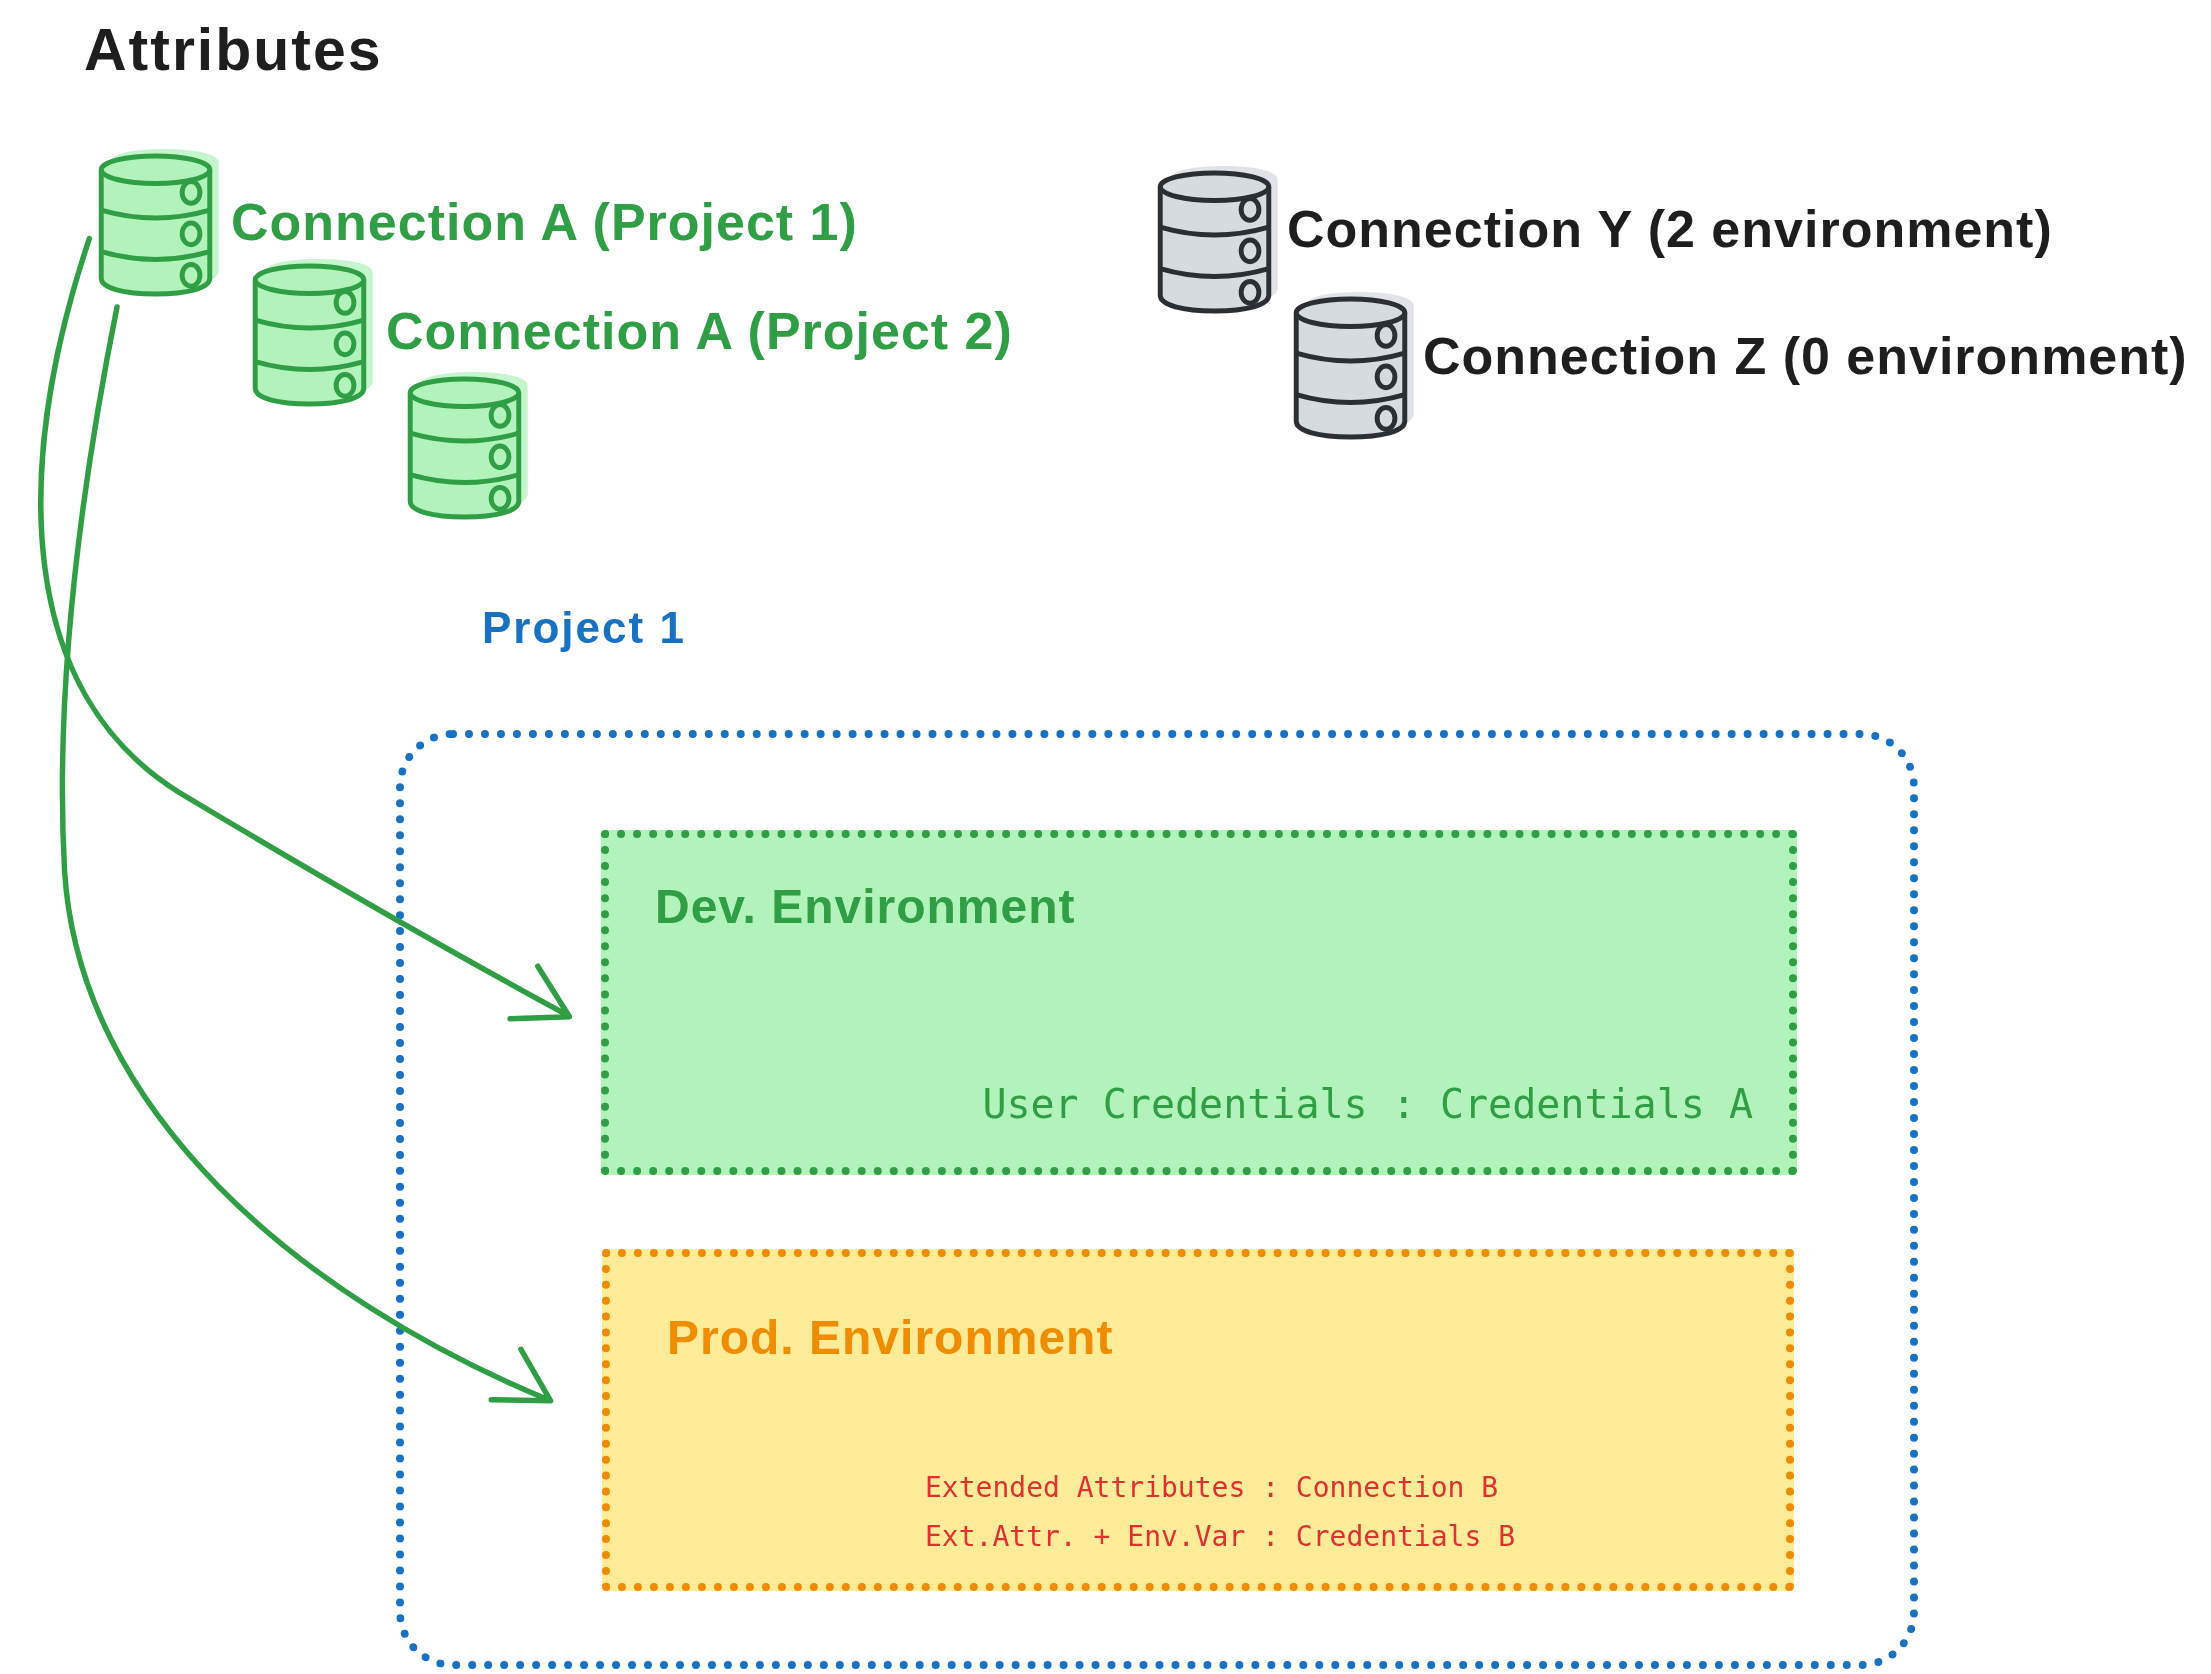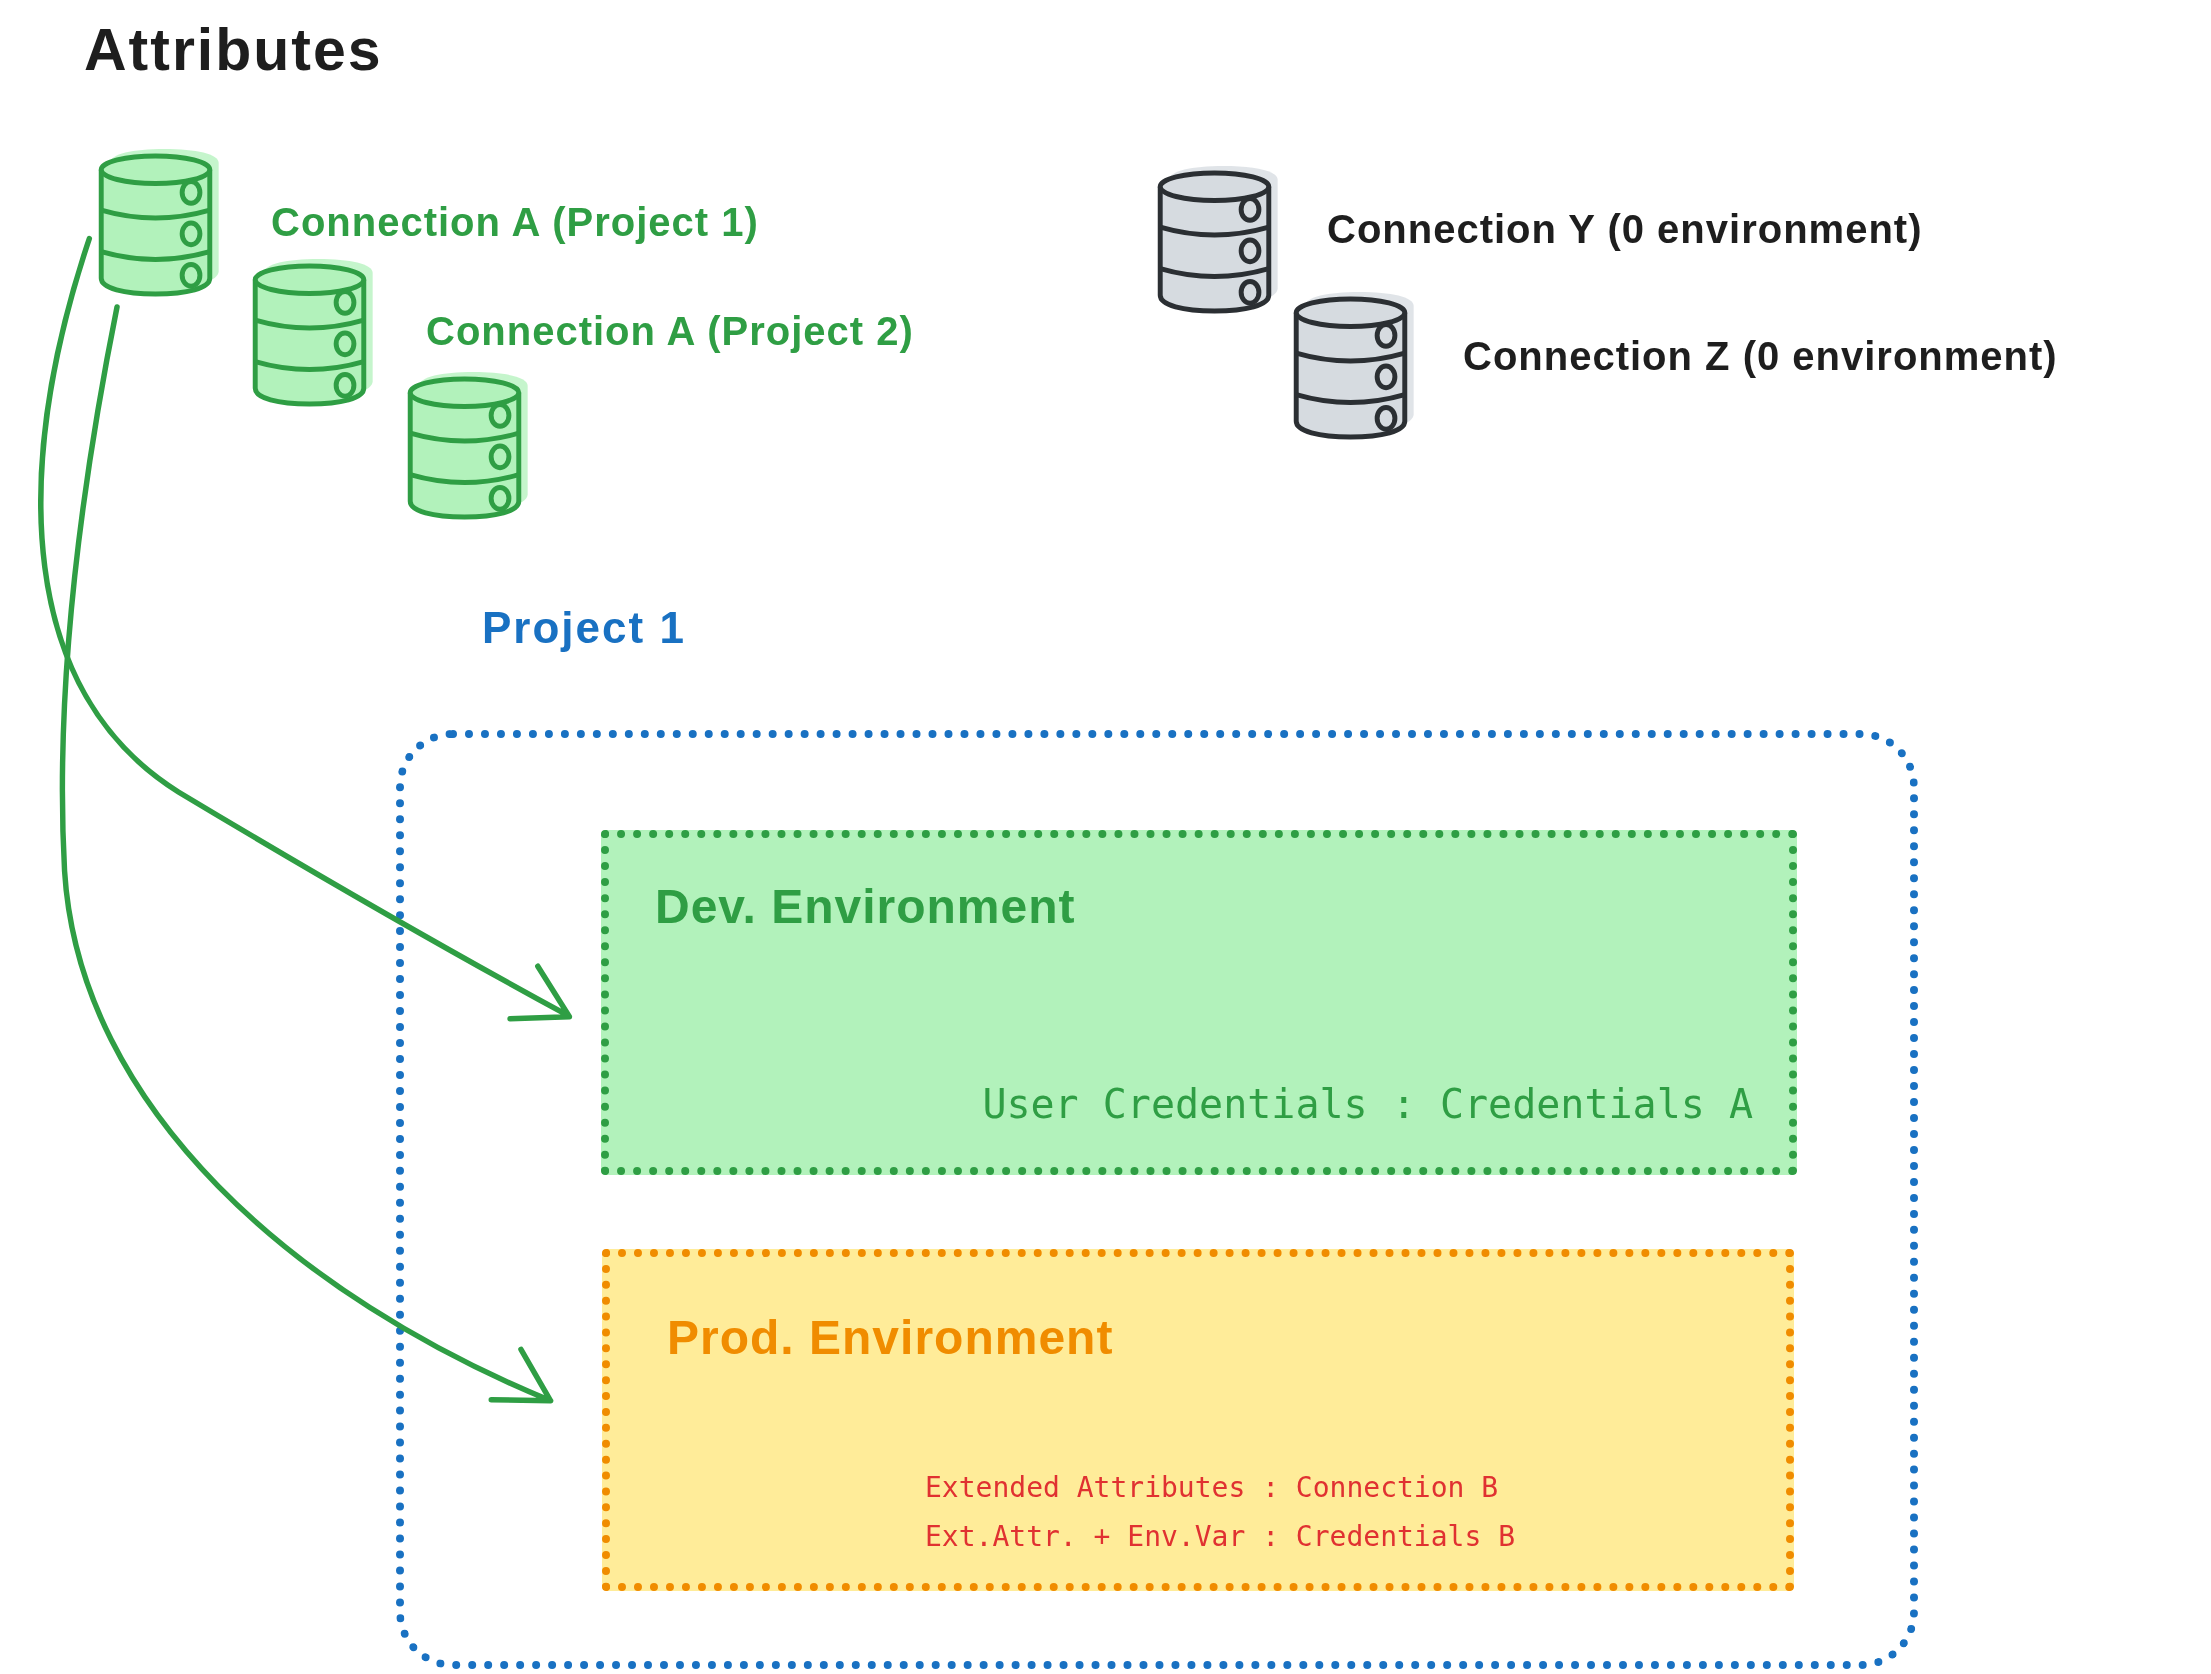--- a/index.html
+++ b/index.html
@@ -19,21 +19,21 @@
     letter-spacing:2px;color:var(--ink);}
 
   
   .db{position:absolute;width:121px;height:150px;overflow:visible;}
   .db-green{--s:var(--green);--f:var(--green-fill);}
   .db-gray{--s:var(--gray-stroke);--f:var(--gray-fill);}
   .cyl-shadow{fill:var(--f);opacity:.75;stroke:none;}
   .cyl-body,.cyl-top{fill:var(--f);stroke:var(--s);stroke-width:5;}
   .cyl-div,.cyl-hole{fill:none;stroke:var(--s);stroke-width:5;}
 
-  .conn-label{position:absolute;font-size:40px;line-height:51px;margin-left:40px;}
+  .conn-label{position:absolute;font-size:52px;line-height:51px;}
   .conn-green{color:var(--green);}
   .conn-ink{color:var(--ink);}
 
   .project-title{position:absolute;left:482px;top:592px;font-size:44px;line-height:71px;
     color:var(--blue);letter-spacing:2px;}
 
   .project-box{position:absolute;left:396px;top:730px;width:1522px;height:939px;
     border:8px dotted var(--blue);border-radius:57px;}
 
   .env-box{position:absolute;border-radius:4px;}
@@ -86,21 +86,21 @@
     </svg>
   <div class="hand conn-label conn-green" style="left:386px;top:306px">Connection A (Project 2)</div>
 
   <svg class="db db-green" style="left:404px;top:372px" viewBox="0 0 122 152" width="121" height="150">
       <use href="#cyl"></use>
     </svg>
 
   <svg class="db db-gray" style="left:1154px;top:166px" viewBox="0 0 122 152" width="121" height="150">
       <use href="#cyl"></use>
     </svg>
-  <div class="hand conn-label conn-ink" style="left:1287px;top:204px">Connection Y (0 environment)</div>
+  <div class="hand conn-label conn-ink" style="left:1287px;top:204px">Connection Y (2 environment)</div>
 
   <svg class="db db-gray" style="left:1290px;top:292px" viewBox="0 0 122 152" width="121" height="150">
       <use href="#cyl"></use>
     </svg>
   <div class="hand conn-label conn-ink" style="left:1423px;top:331px">Connection Z (0 environment)</div>
 
   <div class="hand project-title">Project 1</div>
   <div class="project-box"></div>
 
   <div class="env-box env-dev">

